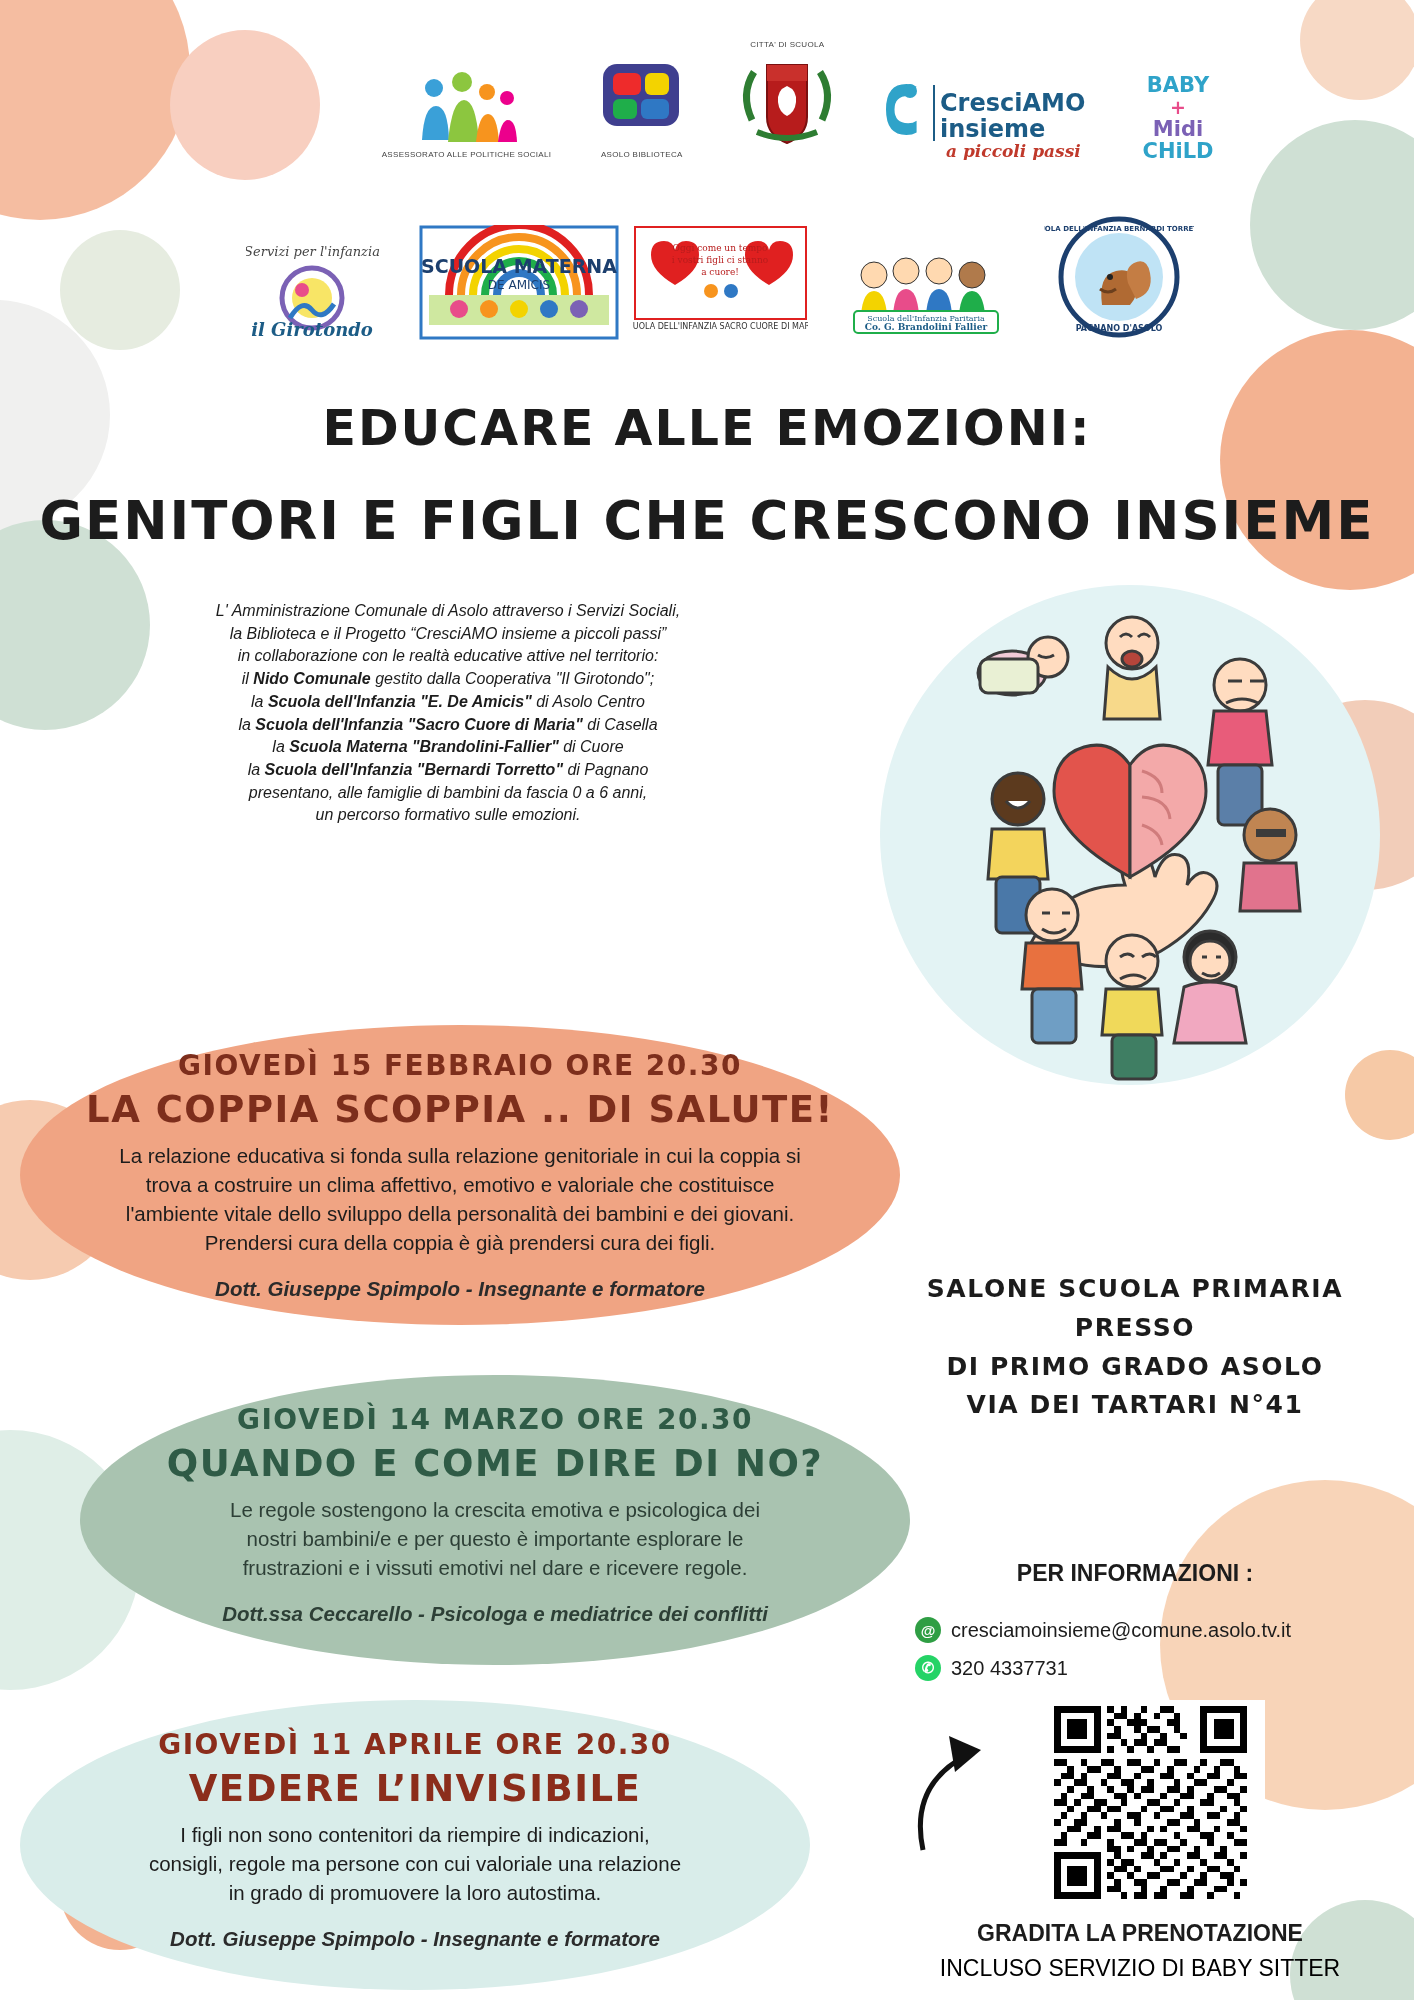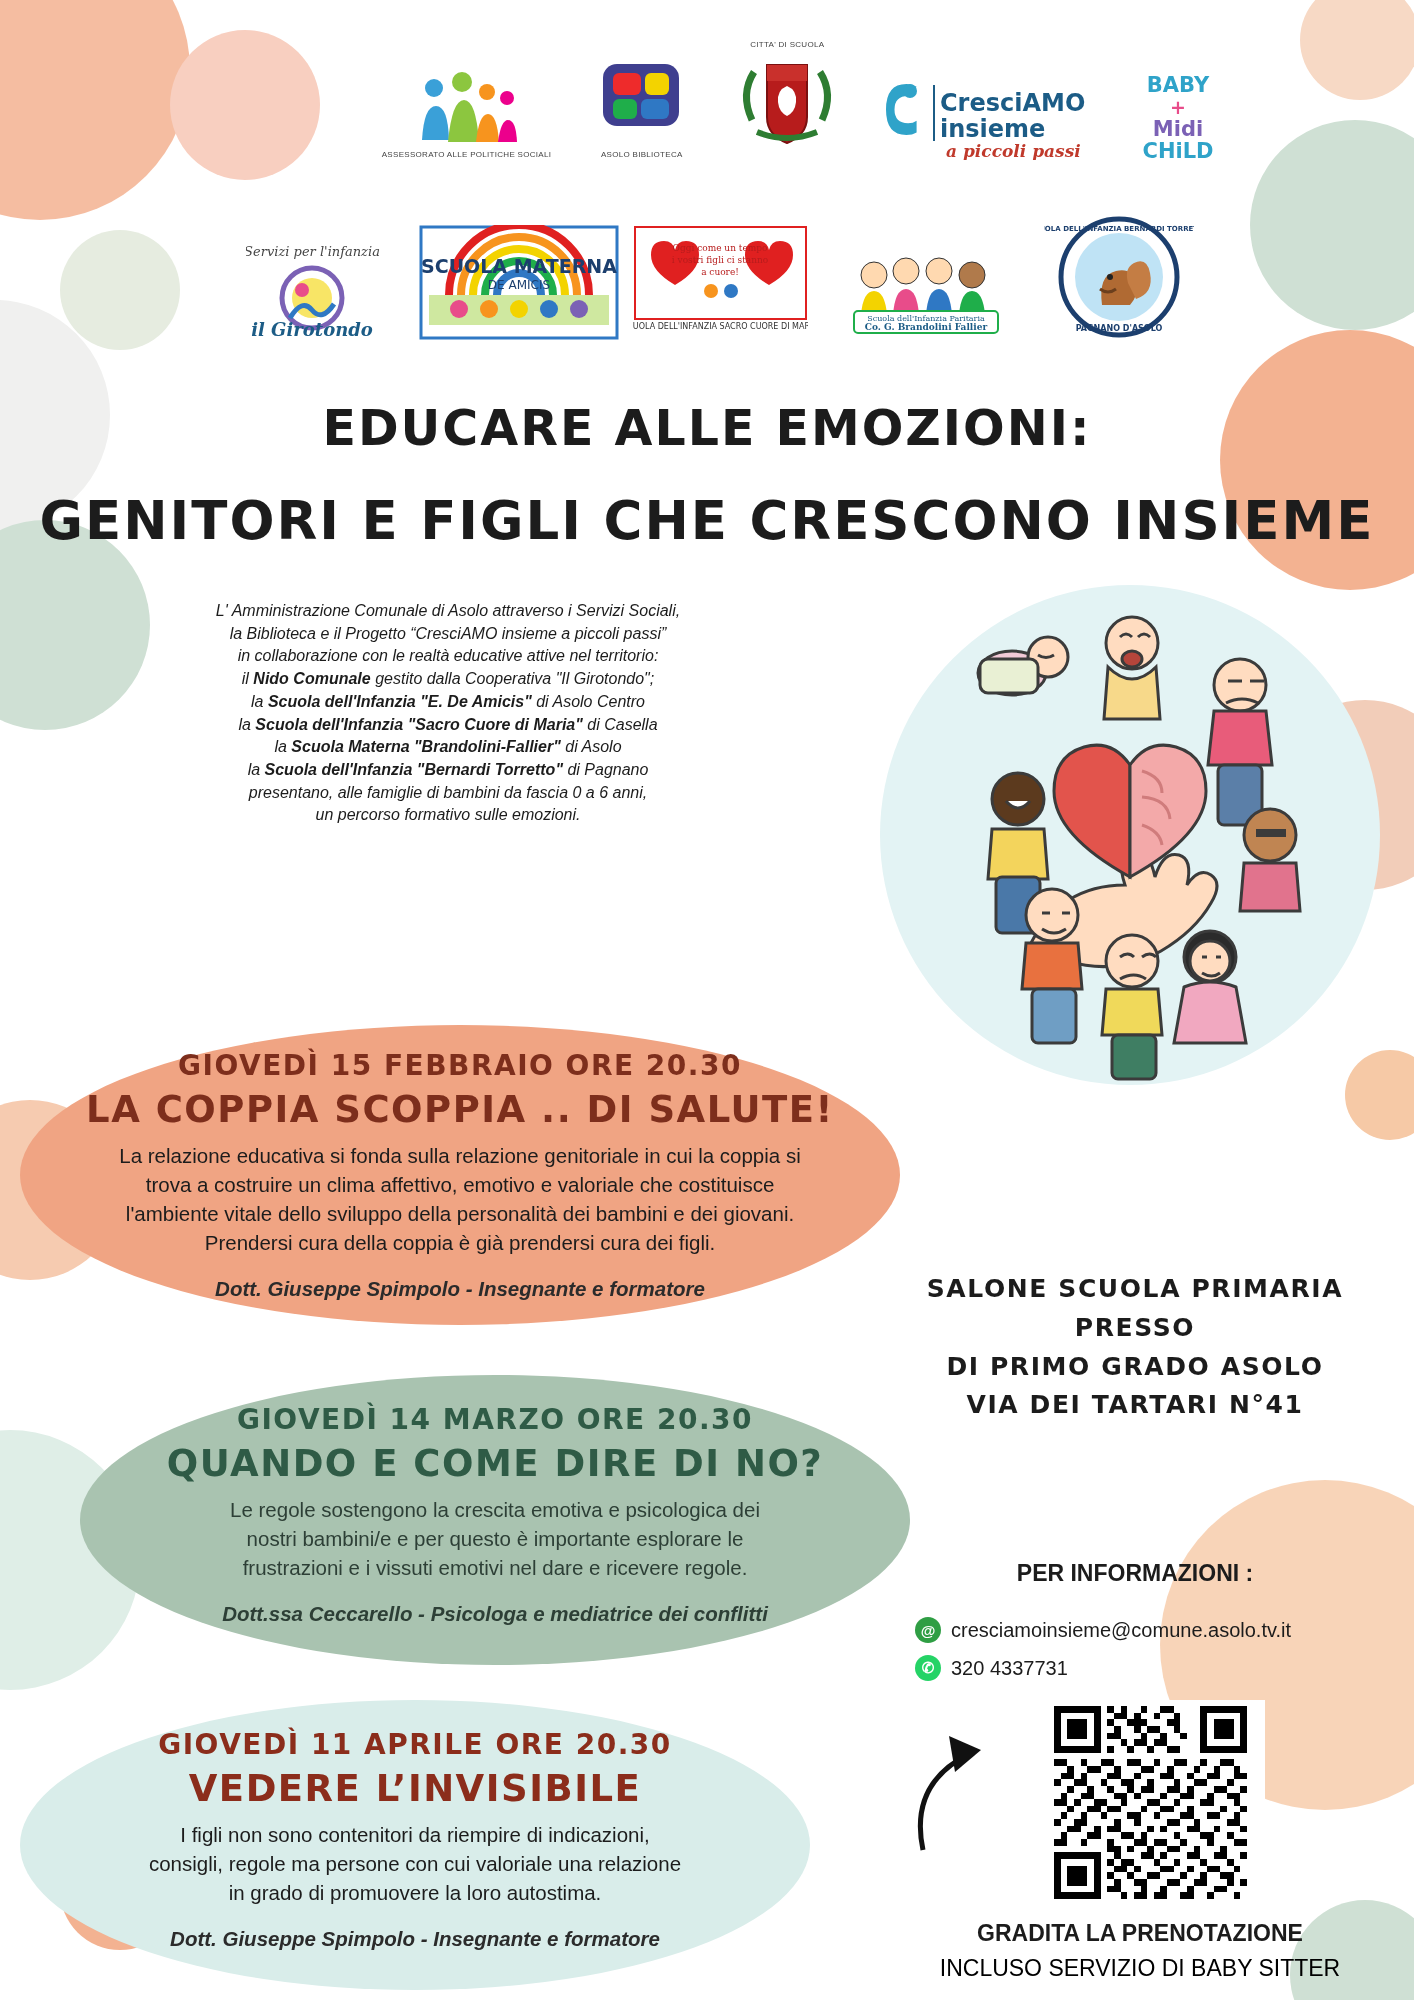--- a/index.html
+++ b/index.html
@@ -350,21 +350,21 @@
     </svg>
   </div>
 
   <div class="intro">
     <span>L' Amministrazione Comunale di Asolo attraverso i Servizi Sociali,</span><br>
     <span>la Biblioteca e il Progetto “CresciAMO insieme a piccoli passi”</span><br>
     <span>in collaborazione con le realtà educative attive nel territorio:</span><br>
     <span>il </span><b>Nido Comunale</b><span> gestito dalla Cooperativa "Il Girotondo";</span><br>
     <span>la </span><b>Scuola dell'Infanzia "E. De Amicis"</b><span> di Asolo Centro</span><br>
     <span>la </span><b>Scuola dell'Infanzia "Sacro Cuore di Maria"</b><span> di Casella</span><br>
-    <span>la </span><b>Scuola Materna "Brandolini-Fallier"</b><span> di Asolo</span><br>
+    <span>la </span><b>Scuola Materna "Brandolini-Fallier"</b><span> di Cuore</span><br>
     <span>la </span><b>Scuola dell'Infanzia "Bernardi Torretto"</b><span> di Pagnano</span><br>
     <span>presentano, alle famiglie di bambini da fascia 0 a 6 anni,</span><br>
     <span>un percorso formativo sulle emozioni.</span>
   </div>
 
   <div class="event ev1" style="left:10px;top:1025px;width:900px;height:300px;">
     <div class="ev-bubble" style="left:10px;top:0;width:880px;height:300px;background:#f0a483;"></div>
     <div class="ev-inner" style="padding-top:24px;">
       <div class="ev-date">GIOVEDÌ 15 FEBBRAIO ORE 20.30</div>
       <div class="ev-title">LA COPPIA SCOPPIA .. DI SALUTE!</div>

